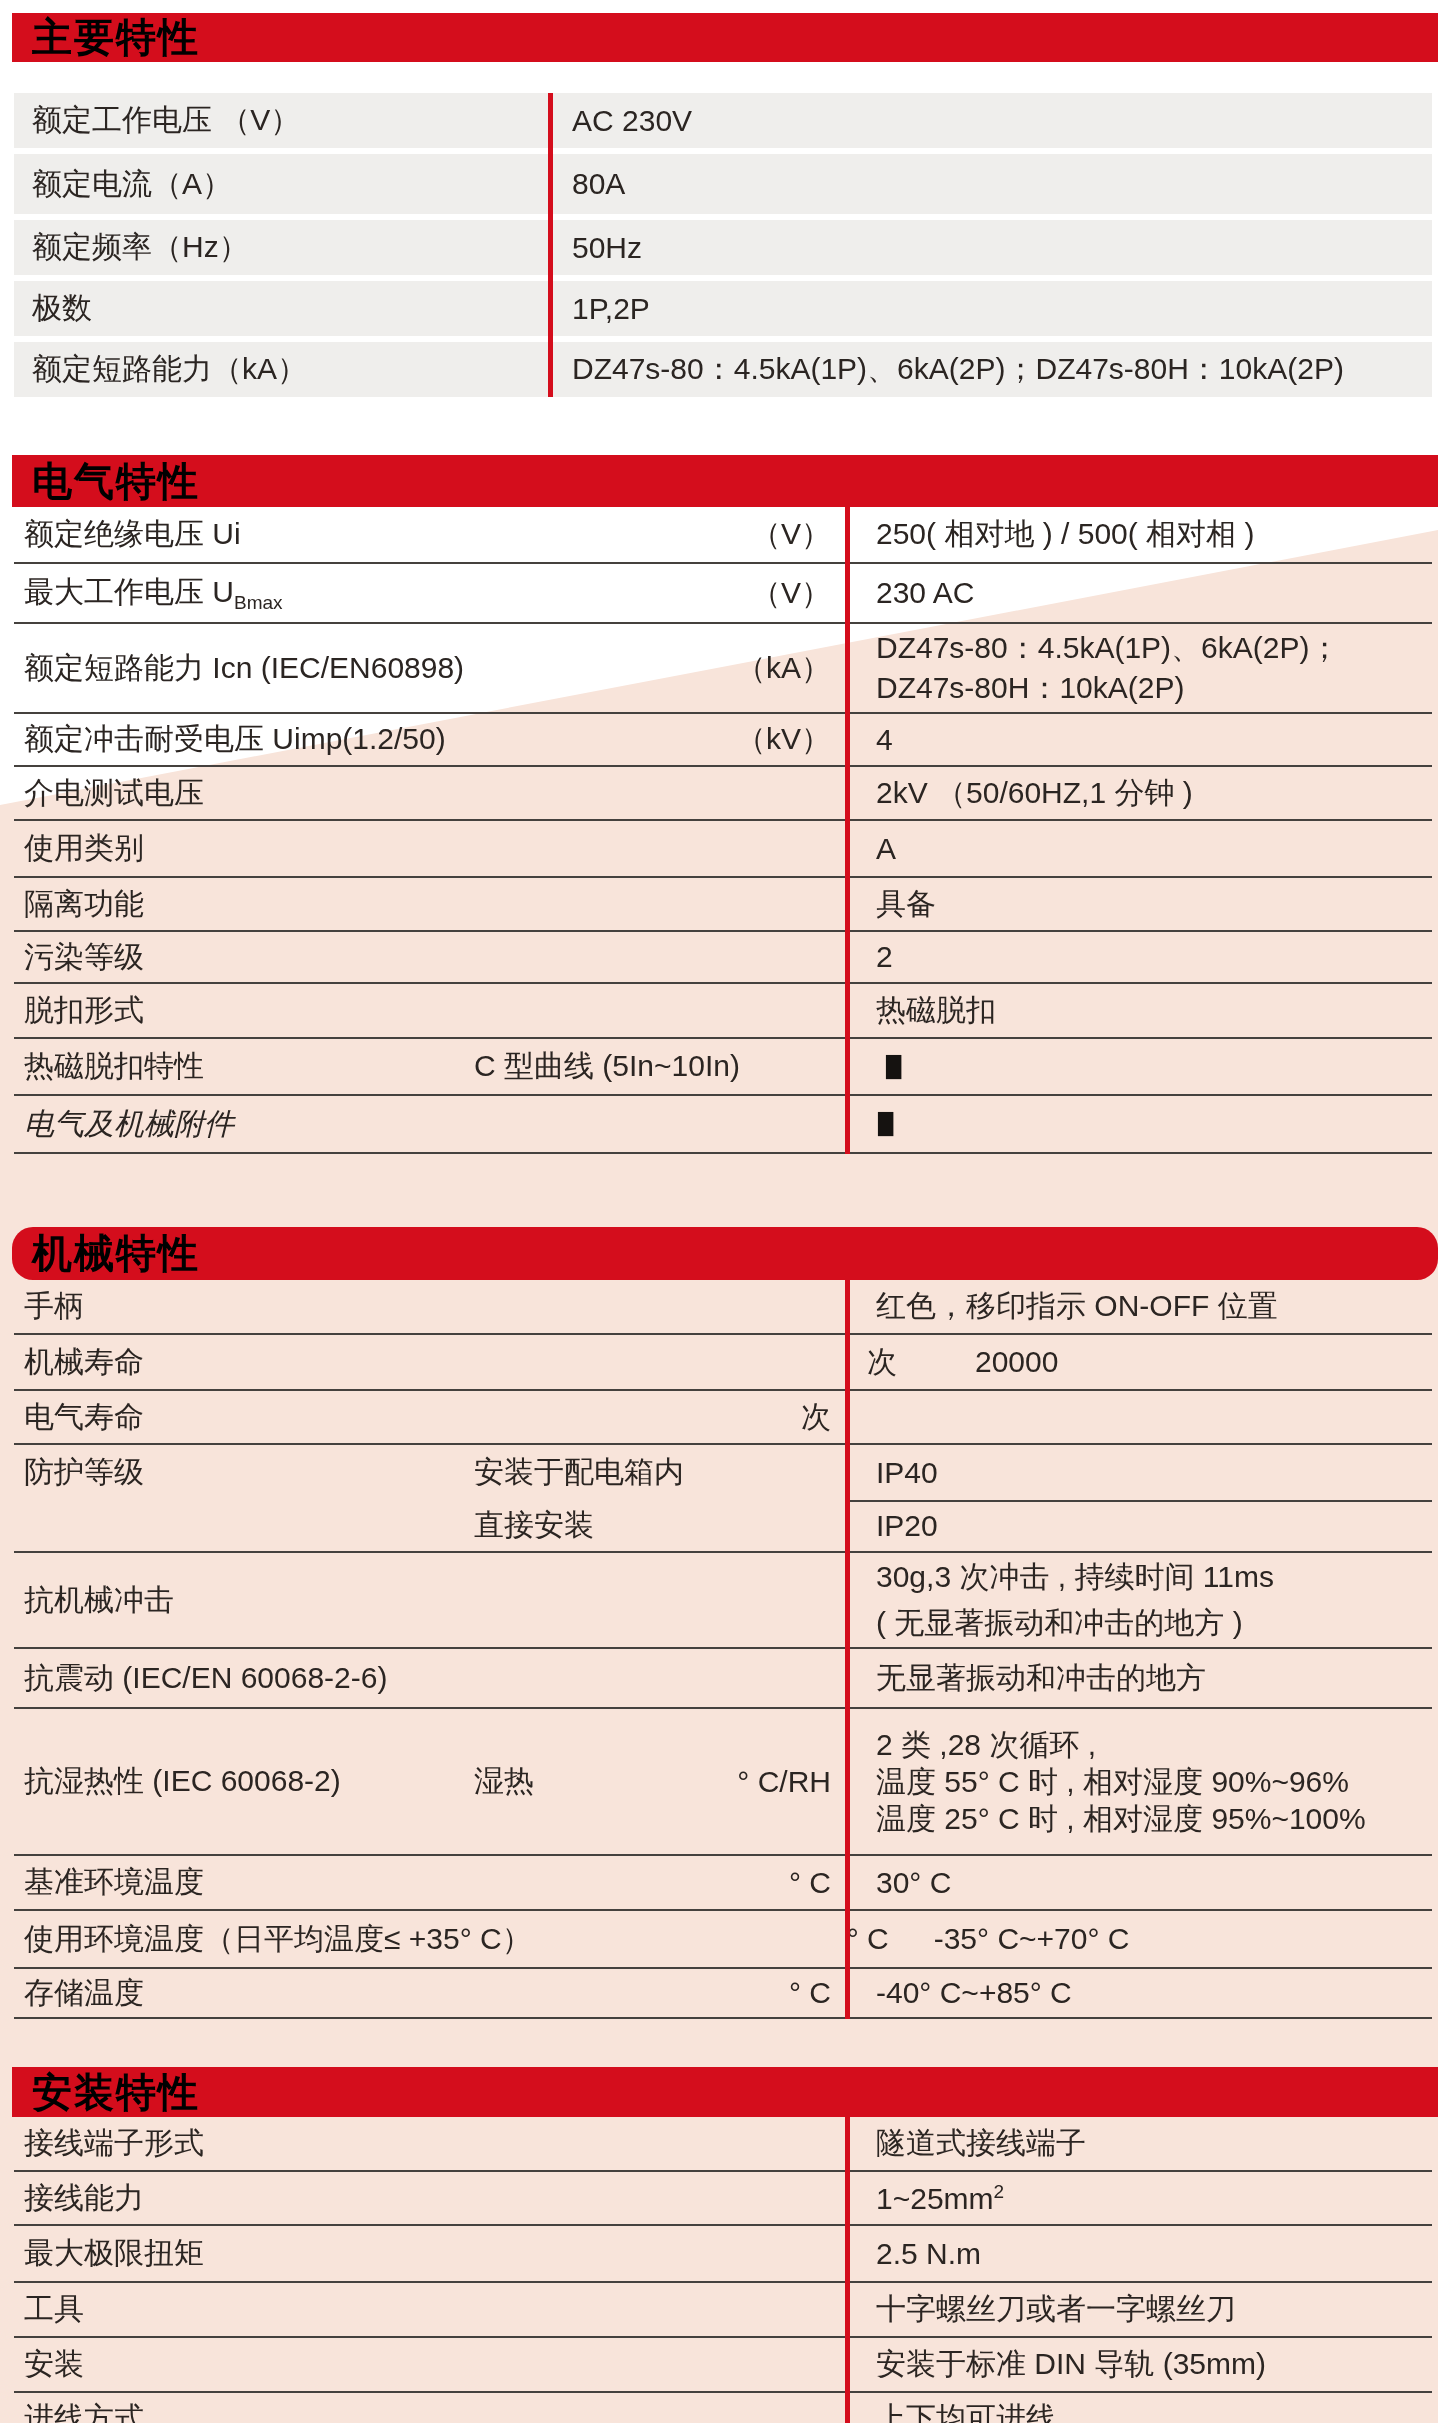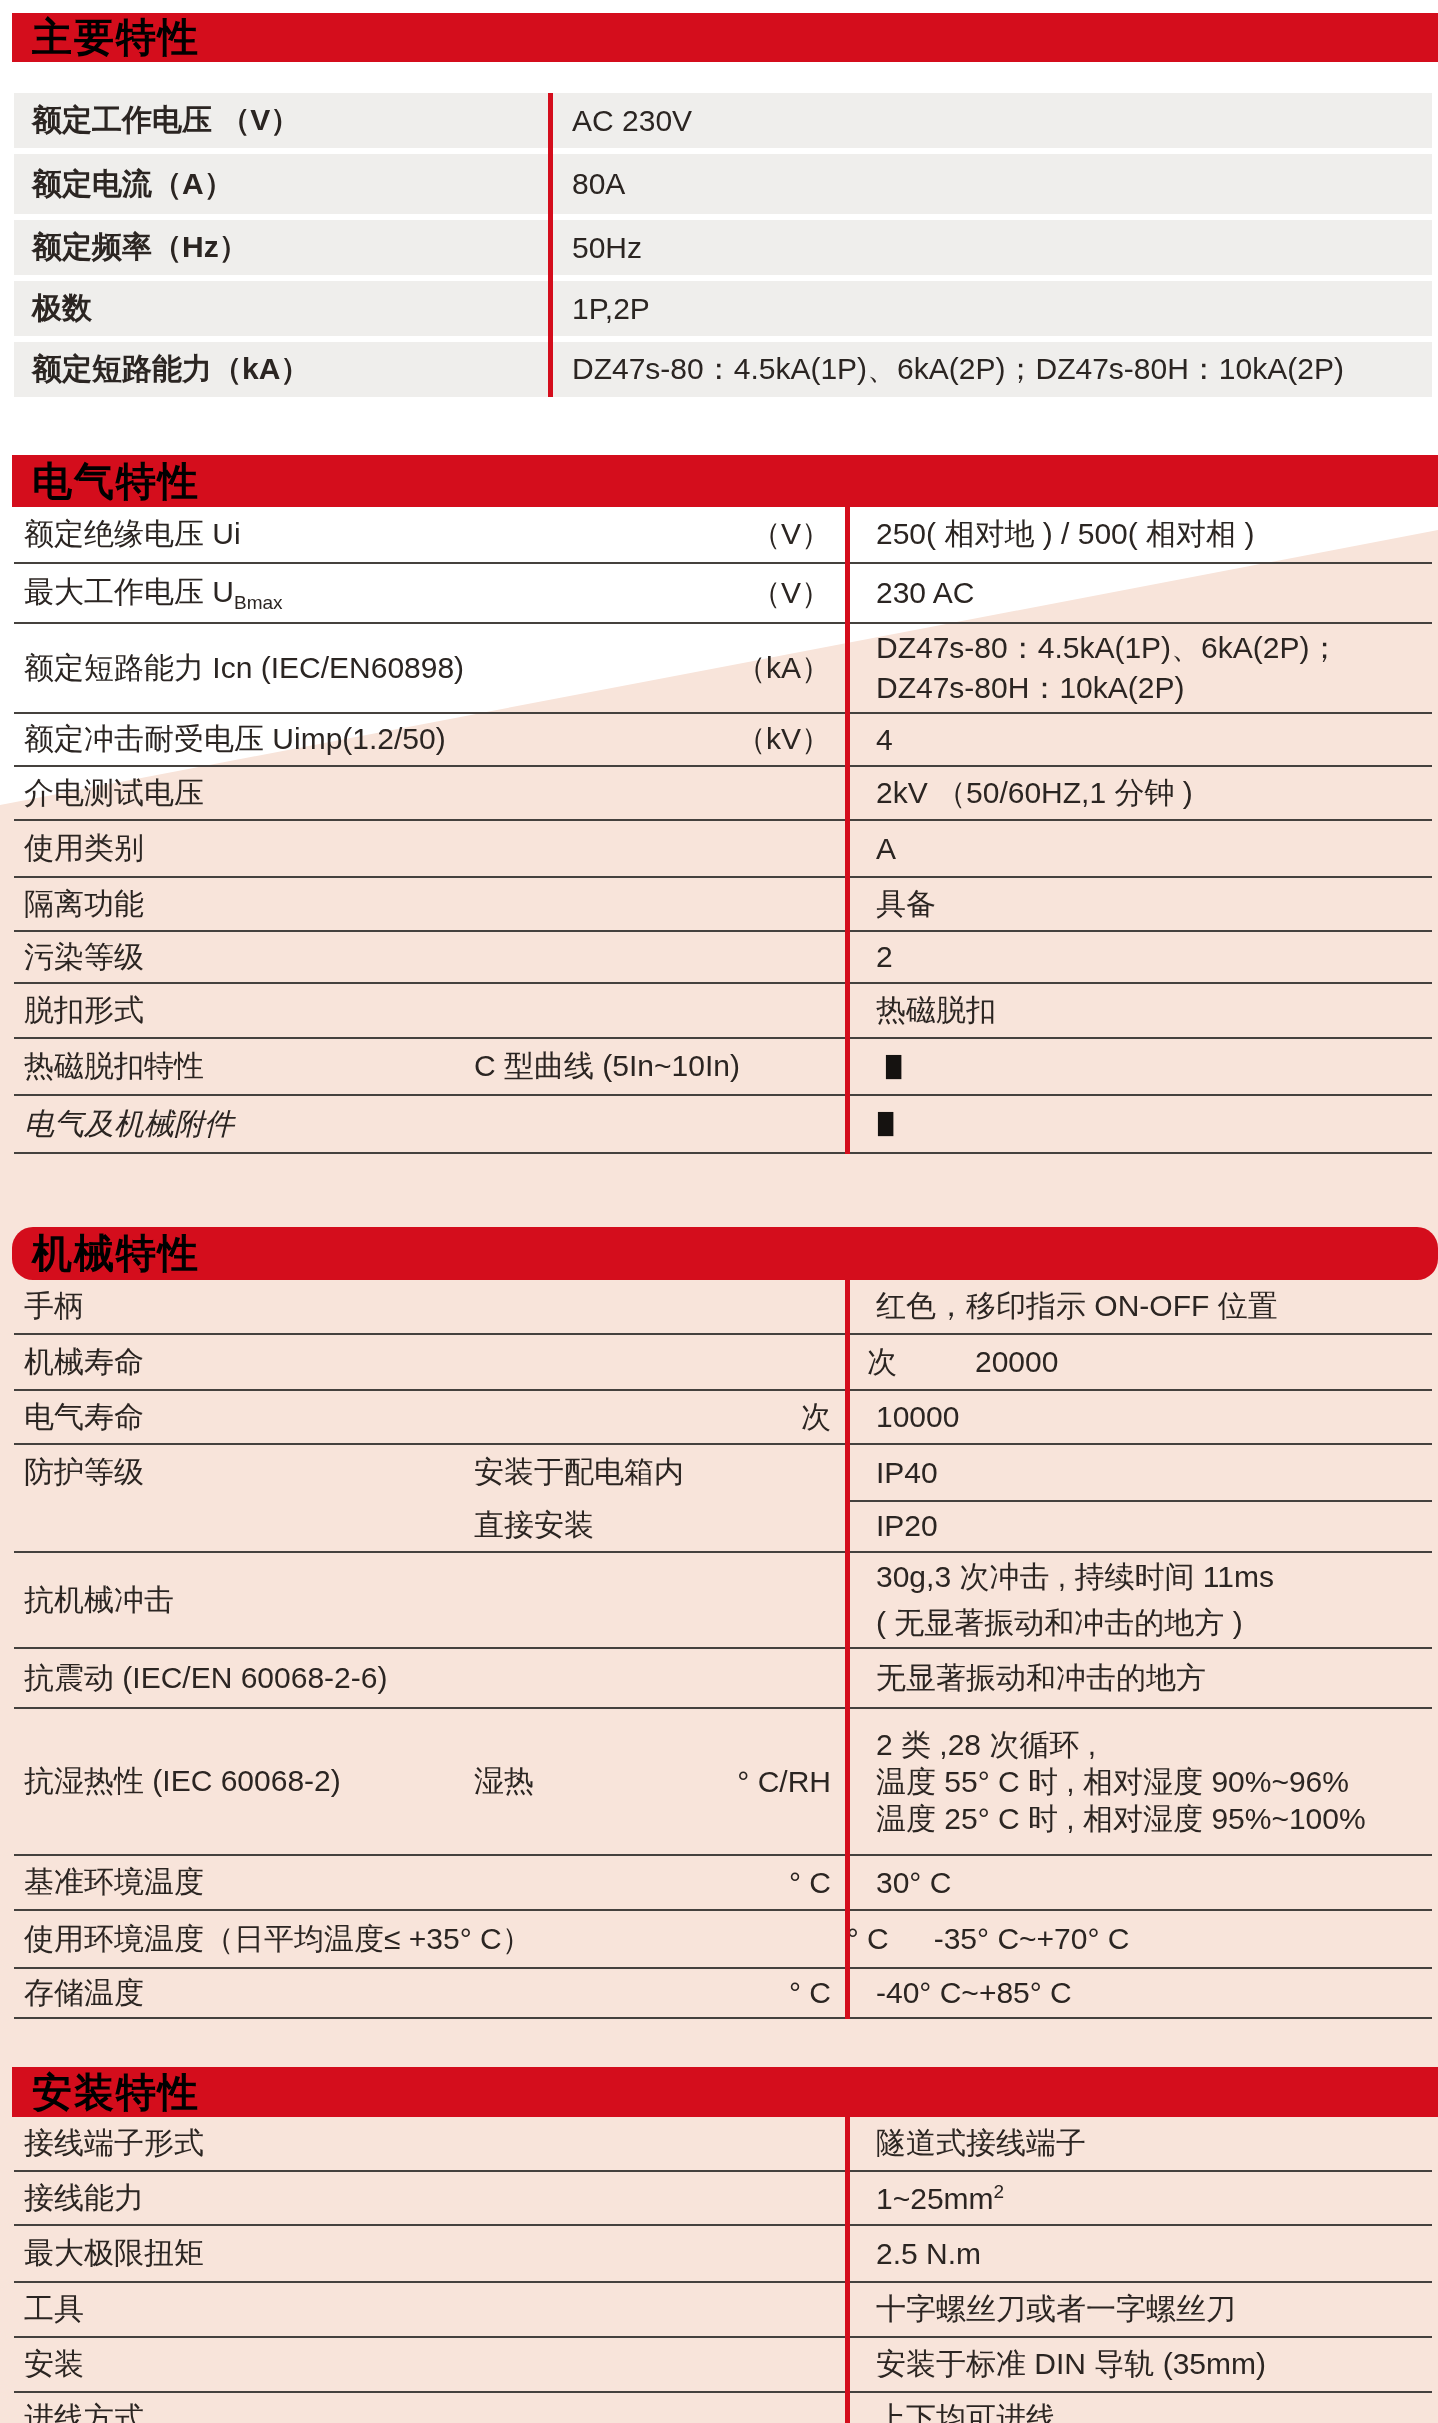--- a/index.html
+++ b/index.html
@@ -16,21 +16,21 @@
   }
   .hdr-title{
     color:#000000;font-size:40px;font-weight:bold;padding-left:20px;letter-spacing:2px;
   }
   .tbl{position:relative;margin-left:14px;margin-right:6px;}
   .vline{position:absolute;top:0;bottom:0;width:5px;background:#d40d1c;z-index:3;}
   .row{display:flex;align-items:center;position:relative;font-size:30px;white-space:nowrap;}
   
   .s1row{background:#efeeec;margin-bottom:6px;}
   .s1row:last-child{margin-bottom:16px;}
-  .cl1{flex:0 0 534px;padding-left:18px;box-sizing:border-box;font-weight:bold;}
+  .cl1{flex:0 0 534px;padding-left:18px;box-sizing:border-box;}
   .cv1{flex:1;padding-left:24px;box-sizing:border-box;}
   
   .b{border-bottom:2px solid #45413e;}
   .cl{flex:0 0 460px;padding-left:10px;box-sizing:border-box;overflow:visible;}
   .cm{flex:0 0 258px;box-sizing:border-box;}
   .cu{flex:0 0 113px;text-align:right;padding-right:14px;box-sizing:border-box;}
   .cl4{flex:0 0 831px;padding-left:10px;box-sizing:border-box;}
   .cv{flex:1;padding-left:31px;box-sizing:border-box;}
   .half-sep{position:absolute;left:831px;right:0;bottom:-2px;height:2px;background:#45413e;}
   sub{font-size:19px;}
@@ -167,21 +167,20 @@
     <div class="row b" style="height:54px;gap:33px;">
       <span class="cl">机械寿命</span>
       <span class="cm"></span>
       <span class="cu">次</span>
       <span class="cv">20000</span>
     </div>
     <div class="row b" style="height:52px;">
       <span class="cl">电气寿命</span>
       <span class="cm"></span>
       <span class="cu">次</span>
-      <span class="cv">10000</span>
     </div>
     <div class="row" style="height:55px;">
       <span class="cl">防护等级</span>
       <span class="cm">安装于配电箱内</span>
       <span class="cu"></span>
       <span class="cv">IP40</span>
       <div class="half-sep"></div>
     </div>
     <div class="row b" style="height:51px;">
       <span class="cl"></span>

